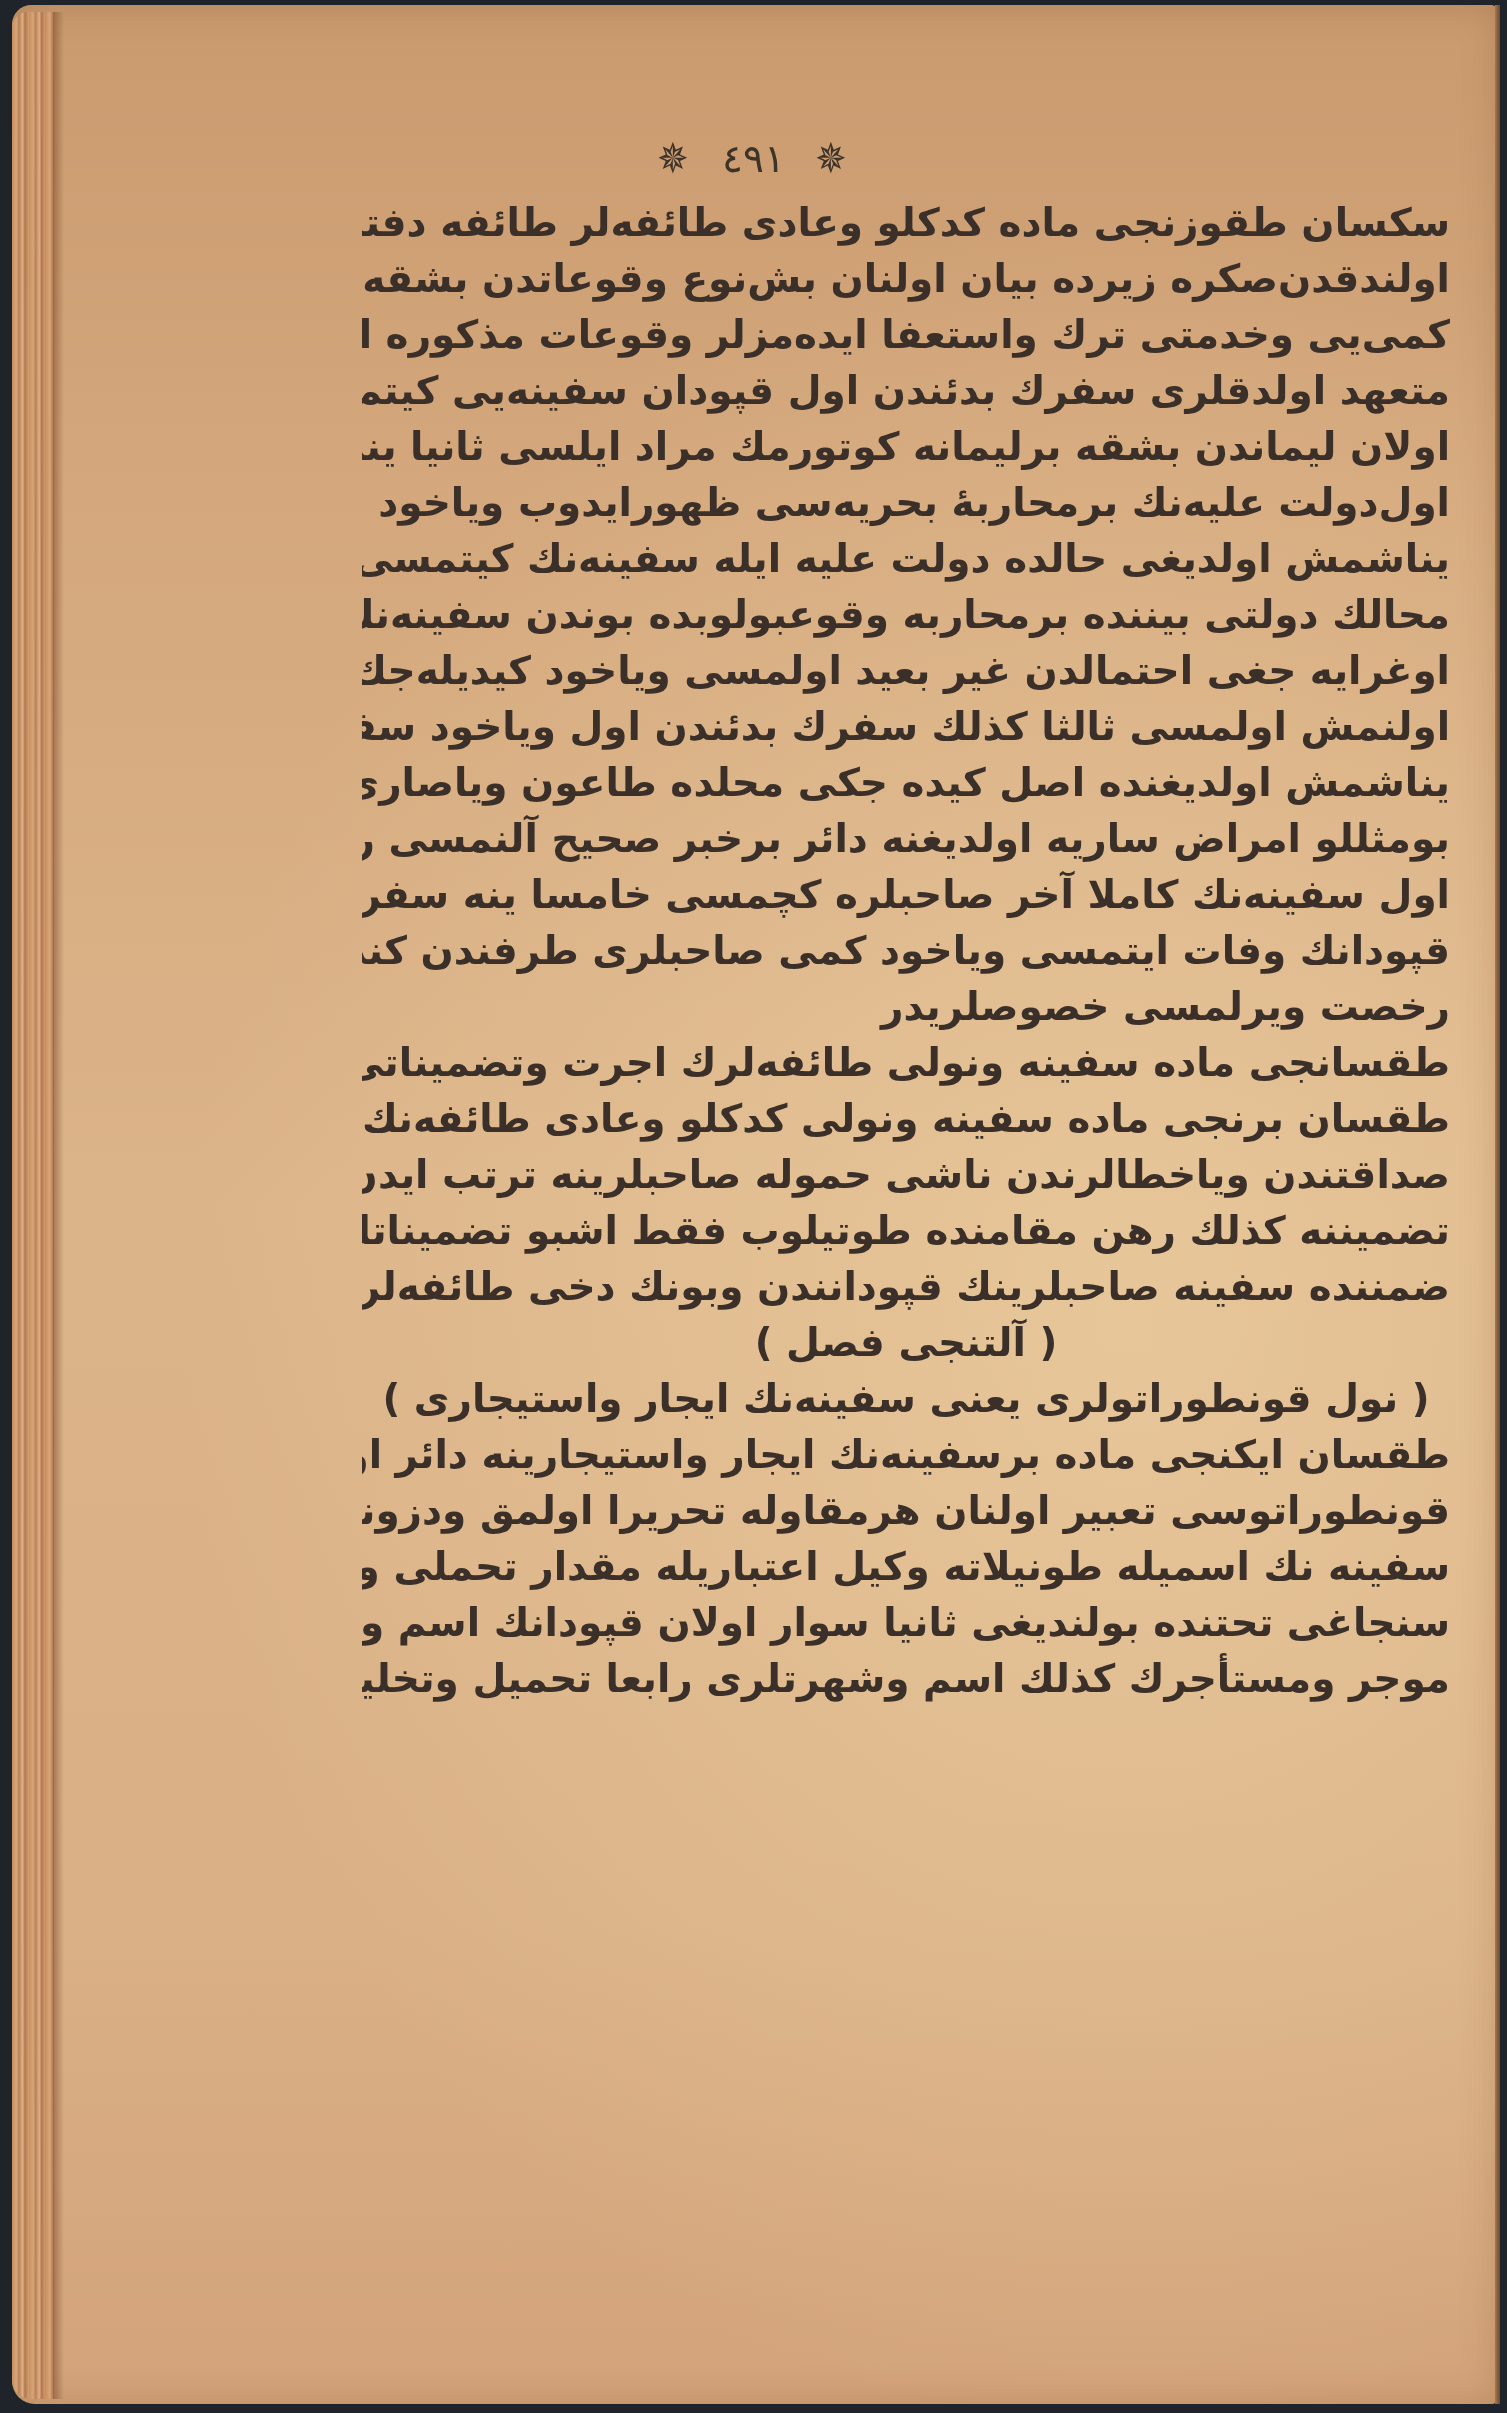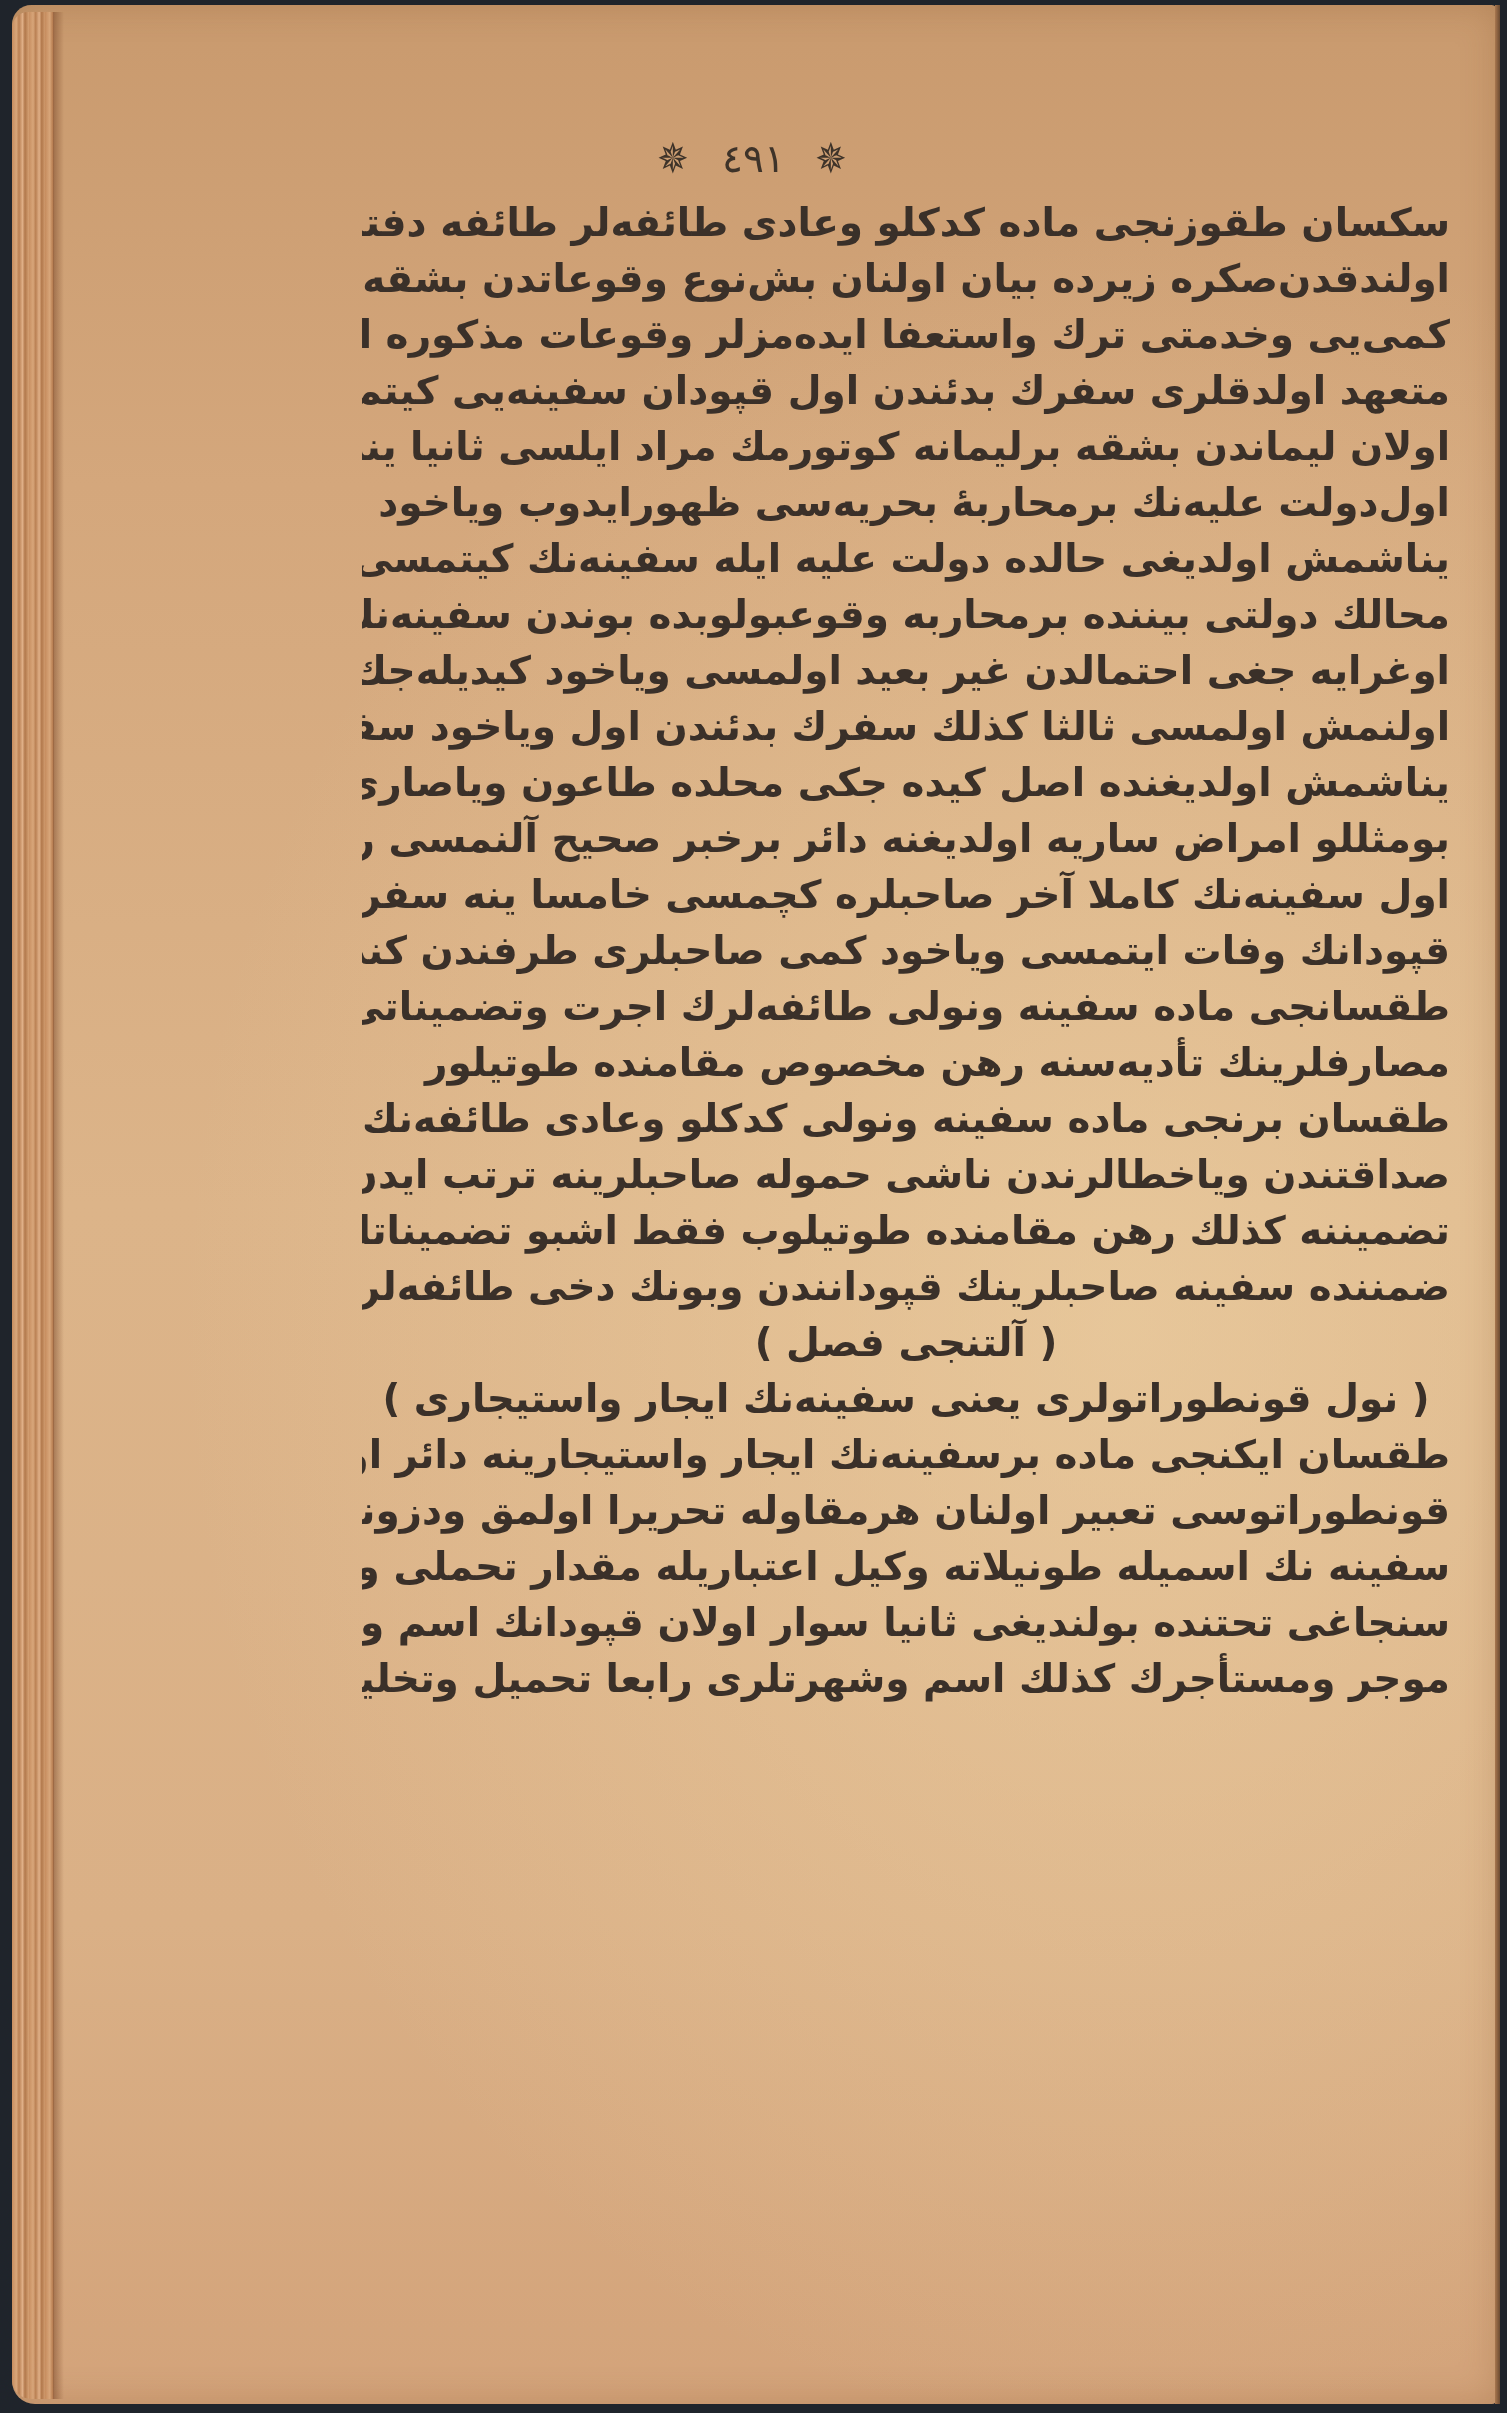--- a/index.html
+++ b/index.html
@@ -122,23 +122,23 @@
     <span class="line">اولان لیماندن بشقه برلیمانه كوتورمك مراد ایلسی  ثانیا ینه سفرك‌بدئندن</span>
     <span class="line">اول‌دولت علیه‌نك برمحاربهٔ بحریه‌سی ظهورایدوب ویاخود سفینه برلیمانه</span>
     <span class="line">یناشمش اولدیغی حالده دولت علیه ایله سفینه‌نك كیتمسی مشروط اولان</span>
     <span class="line">محالك دولتی بیننده برمحاربه وقوعبولوبده بوندن سفینه‌نك برتهلكهٔ قریبه‌یه</span>
     <span class="line">اوغرایه جغی احتمالدن غیر بعید اولمسی ویاخود كیدیله‌جك لیمانك ابلوقه</span>
     <span class="line">اولنمش اولمسی ثالثا كذلك سفرك بدئندن اول ویاخود سفینه نك برلیمانه</span>
     <span class="line">یناشمش اولدیغنده اصل كیده جكی محلده طاعون ویاصاری حمی ویاسائر</span>
     <span class="line">بومثللو امراض ساریه اولدیغنه دائر برخبر صحیح آلنمسی رابعا سفرك بدئندن</span>
     <span class="line">اول سفینه‌نك كاملا آخر صاحبلره كچمسی خامسا ینه سفرك بدئندن‌اول</span>
     <span class="line">قپودانك وفات ایتمسی ویاخود  كمی صاحبلری طرفندن كندوسنه</span>
+    <span class="line short">رخصت ویرلمسی خصوصلریدر</span>
 
     <span class="line">طقسانجی ماده    سفینه ونولی طائفه‌لرك اجرت وتضمیناتی ایله عودت</span>
-    <span class="line short">مصارفلرینك تأدیه‌سنه رهن مخصوص مقامنده طوتیلور</span>
 
     <span class="line">طقسان برنجی ماده    سفینه   ونولی  كدكلو  وعادی  طائفه‌نك عدم</span>
     <span class="line">صداقتندن ویاخطالرندن ناشی حموله صاحبلرینه ترتب ایدن ضرر وزیانك</span>
     <span class="line">تضمیننه  كذلك رهن مقامنده طوتیلوب فقط اشبو تضميناتك استردادی</span>
     <span class="line">ضمننده سفینه صاحبلرینك  قپودانندن وبونك دخی طائفه‌لردن دعوایه</span>
 
     <span class="line center">( آلتنجی فصل )</span>
     <span class="line center">( نول قونطوراتولری یعنی سفینه‌نك ایجار واستیجاری )</span>
 
     <span class="line">طقسان ایكنجی ماده    برسفینه‌نك ایجار واستیجارینه دائر اولوب نول</span>

